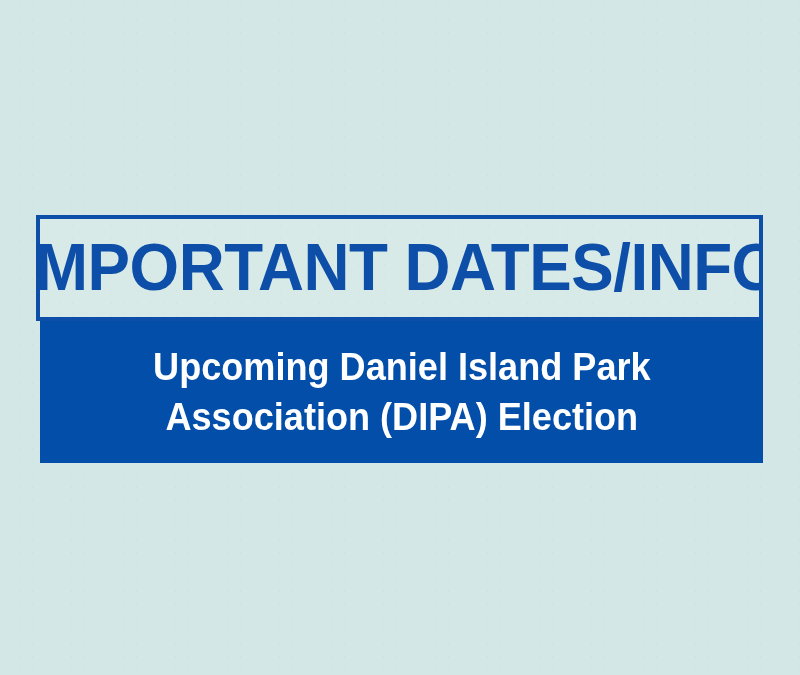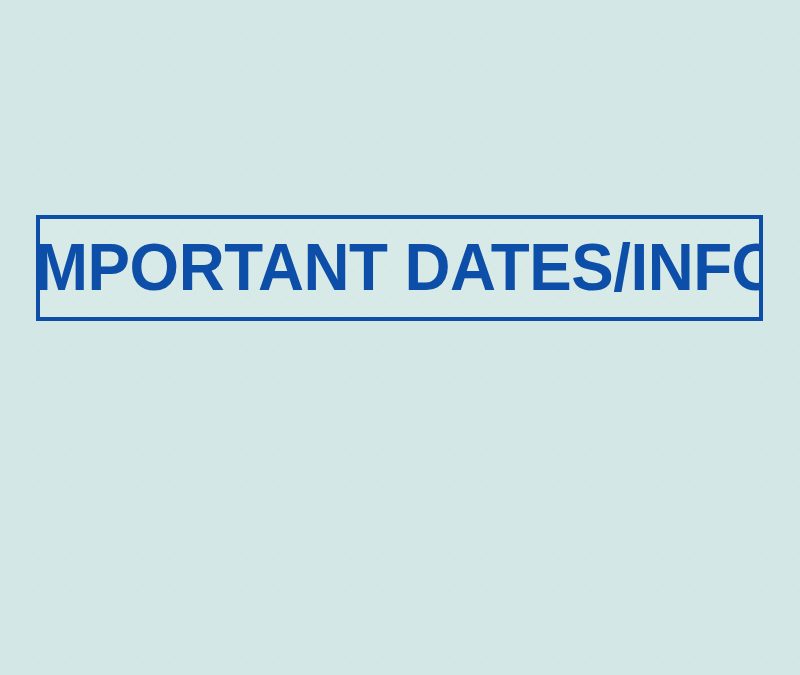--- a/index.html
+++ b/index.html
@@ -92,16 +92,20 @@
 <body>
 
 <div id="canvas">
 
   <div id="banner">
 
     <div id="title-box">
       <div id="title-text">IMPORTANT DATES/INFO</div>
     </div>
 
+    <div id="subtitle-block">
+      <div class="subtitle-line">Upcoming Daniel Island Park</div>
+      <div class="subtitle-line">Association (DIPA) Election</div>
+    </div>
 
   </div>
 
 </div>
 
 </body></html>

